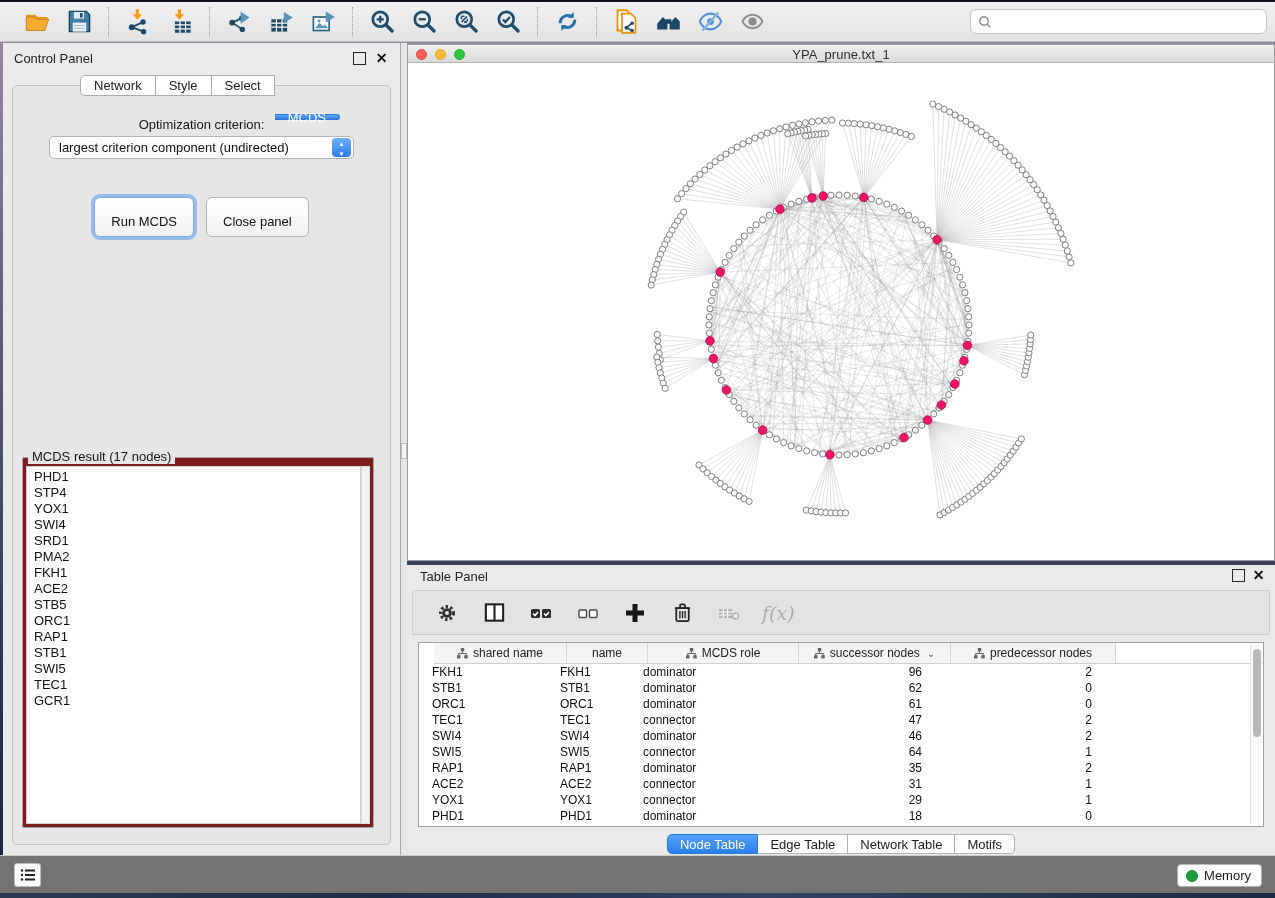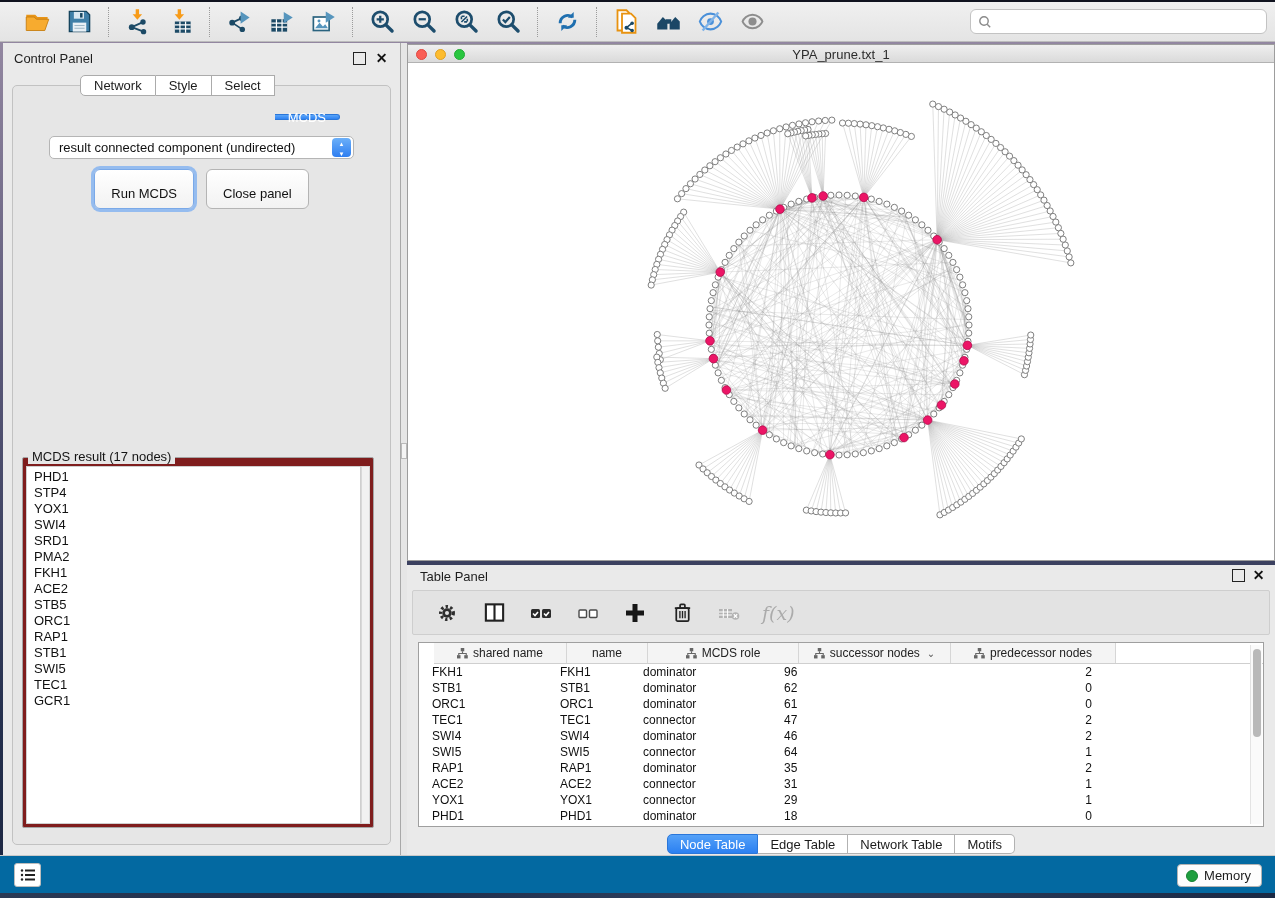--- a/index.html
+++ b/index.html
@@ -29,21 +29,21 @@
   .cp-tab { padding:2px 13px; font-size:13px; background:#fff; border:1px solid #ababab; border-left:none; color:#1c1c1c; display:flex; align-items:center; cursor:pointer; }
   .cp-tab:first-child { border-left:1px solid #ababab; border-radius:5px 0 0 5px; }
   .cp-tab:last-child { border-radius:0 5px 5px 0; }
   .cp-tab.selected { background:linear-gradient(#5aa5f8,#2f83f2); border-color:#2a76d9; color:#fff;margin-top:39px; }
   #cp-content { position:absolute; left:9px; right:9px; top:42px; bottom:10px; background:#e6e6e6; border:1px solid #c2c2c2; border-radius:5px; }
   #opt-label { position:absolute; top:31px; width:100%; text-align:center; font-size:13px; color:#141414; }
   #criterion-select { position:absolute; left:36px; right:36px; top:50px; height:23px; background:#fff; border:1px solid #b5b5b5; border-radius:5px; display:flex; align-items:center; cursor:pointer; }
   #criterion-select .sel-text { flex:1; font-size:13px; padding-left:9px; color:#111; white-space:nowrap; overflow:hidden; }
   #criterion-select .stepper { width:19px; height:19px; margin-right:2px; border-radius:4px; background:linear-gradient(#6cb0f9,#2e7ef0); color:#fff; font-size:7px; line-height:9px; text-align:center; padding-top:1px; }
   #cp-buttons { position:absolute; top:83px; width:100%; display:flex; justify-content:center; gap:12px; }
-  .mac-btn { height:40px; padding:16px 16px; background:linear-gradient(#ffffff,#f2f2f2); border:1px solid #b4b4b4; border-radius:6px; font-size:13px; font-family:"Liberation Sans",sans-serif; color:#111; cursor:pointer; }
+  .mac-btn { height:40px; padding:16px 16px; background:linear-gradient(#ffffff,#f2f2f2); border:1px solid #b4b4b4; border-radius:6px; font-size:13px; font-family:"Liberation Sans",sans-serif; color:#111; cursor:pointer;margin-top:28px; }
   .mac-btn.focused { box-shadow:0 0 0 3px rgba(106,166,245,.65); border-color:#7aa9e8; }
   #mcds-group { position:absolute; left:9px; right:16px; top:371px; height:371px; border:1px solid #a5a5a5; border-radius:2px; background:#7f1d1d; }
   #mcds-legend { position:absolute; top:-9px; left:5px; background:#e6e6e6; padding:0 4px; font-size:13px; color:#141414; }
   #mcds-list { position:absolute; left:3px; right:12px; top:8px; bottom:3px; background:#fff; border:1px solid #cfcfcf; overflow:hidden; padding-top:2px; }
   #mcds-scroll { position:absolute; right:3px; width:9px; top:8px; bottom:3px; background:#f1f1f1; border:1px solid #d8d8d8; }
   .list-item { font-size:13px; line-height:16px; padding-left:7px; color:#111; }
 
   
   #splitter { left:401px; top:43px; width:6px; height:812px; background:#e6e6e6; }
   #splitter-grip { position:absolute; top:400px; left:0; width:6px; height:16px; background:#f4f4f4; border:1px solid #b9b9b9; cursor:col-resize; }
@@ -72,31 +72,31 @@
   #node-table { position:absolute; left:11px; width:846px; top:77px; height:185px; background:#fff; border:1px solid #9f9f9f;padding-left:15px; }
   #table-header { display:grid; grid-template-columns:133px 81px 151px 152px 165px 1fr; height:21px; background:#f4f4f4; border-bottom:1px solid #cfcfcf; }
   .hcell { display:flex; align-items:center; justify-content:center; gap:5px; font-size:12px; color:#222; border-right:1px solid #d6d6d6; overflow:hidden; cursor:pointer; }
   .hcell:last-child { border-right:none; background:#fff; }
   .hcell svg { width:11px; height:11px; flex:0 0 auto; }
   .sort-chevron { font-size:10px; color:#555; margin-left:2px; }
   #table-body { position:absolute; top:21px; left:0; right:13px; bottom:0; overflow:hidden; }
   .trow { display:grid; grid-template-columns:133px 81px 151px 152px 165px 1fr; height:16px; cursor:default; }
   .tcell { font-size:12px; line-height:16px; white-space:nowrap; overflow:hidden; color:#101010; }
   .tcell.c0 { padding-left:13px; } .tcell.c1 { padding-left:8px; } .tcell.c2 { padding-left:10px; }
-  .tcell.c3 { text-align:left; padding-right:14px; } .tcell.c4 { text-align:right; padding-right:9px; }
+  .tcell.c3 { text-align:right; padding-right:14px; } .tcell.c4 { text-align:right; padding-right:9px; }
   #table-vscroll { position:absolute; top:2px; right:1px; width:12px; bottom:2px; background:#fafafa; border-left:1px solid #e3e3e3; }
   #table-vthumb { position:absolute; top:4px; left:1.5px; width:8px; height:88px; background:#b9b9b9; border-radius:4px; }
   #tp-tabs { position:absolute; top:269px; left:0; width:100%; display:flex; justify-content:center; }
   .tp-tab { height:20px; padding:0 12px; display:flex; align-items:center; font-size:13px; background:#fff; border:1px solid #b2b2b2; border-left:none; color:#1c1c1c; cursor:pointer; }
   .tp-tab:first-child { border-left:1px solid #b2b2b2; border-radius:5px 0 0 5px; }
   .tp-tab:last-child { border-radius:0 5px 5px 0; }
   .tp-tab.selected { background:linear-gradient(#54a1f8,#2b80f1); border-color:#2a76d9; color:#fff; }
 
   
-  #status-bar { left:0; right:0; top:855px; height:38px; background:#0369a1; border-top:1px solid #c9c9c9;text-align:center; }
+  #status-bar { left:0; right:0; top:855px; height:38px; background:#737373; border-top:1px solid #c9c9c9;text-align:center; }
   #status-list-btn { position:absolute; left:14px; top:7px; width:27px; height:24px; background:#fff; border:1px solid #bdbdbd; border-radius:3px; display:flex; align-items:center; justify-content:center; cursor:pointer; }
   #memory-button { position:absolute; right:13px; top:8px; height:23px; padding:0 10px 0 8px; background:#fdfdfd; border:1px solid #b3b3b3; border-radius:4px; display:flex; align-items:center; gap:6px; font-size:13px; cursor:pointer; }
   #memory-dot { width:12px; height:12px; border-radius:50%; background:#1e9e3e; border:1px solid #168232; }
   #bottom-strip { left:0; right:0; top:893px; height:5px; background:linear-gradient(90deg,#2b3a55,#1d2c49 30%,#324462 60%,#1a2944); }
 </style>
 </head>
 <body>
 
 <div class="abs" id="top-strip"></div>
 
@@ -249,22 +249,23 @@
     <span class="panel-ctrl float-box" id="cp-float"></span>
     <span class="panel-ctrl" id="cp-close">✕</span>
   </div>
   <div id="cp-tabs">
     <div class="cp-tab">Network</div>
     <div class="cp-tab">Style</div>
     <div class="cp-tab">Select</div>
     <div class="cp-tab selected">MCDS</div>
   </div>
   <div id="cp-content">
+    <div id="opt-label">Optimization criterion:</div>
     <div id="criterion-select">
-      <span class="sel-text">result connected component (undirected)</span>
+      <span class="sel-text">largest criterion component (undirected)</span>
       <span class="stepper"><span style="font-size:6px">▲</span><br><span style="font-size:6px">▼</span></span>
     </div>
     <div id="cp-buttons">
       <button class="mac-btn focused">Run MCDS</button>
       <button class="mac-btn">Close panel</button>
     </div>
     <div id="mcds-group">
       <span id="mcds-legend">MCDS result (17 nodes)</span>
       <div id="mcds-list">
           <div class="list-item">PHD1</div>

